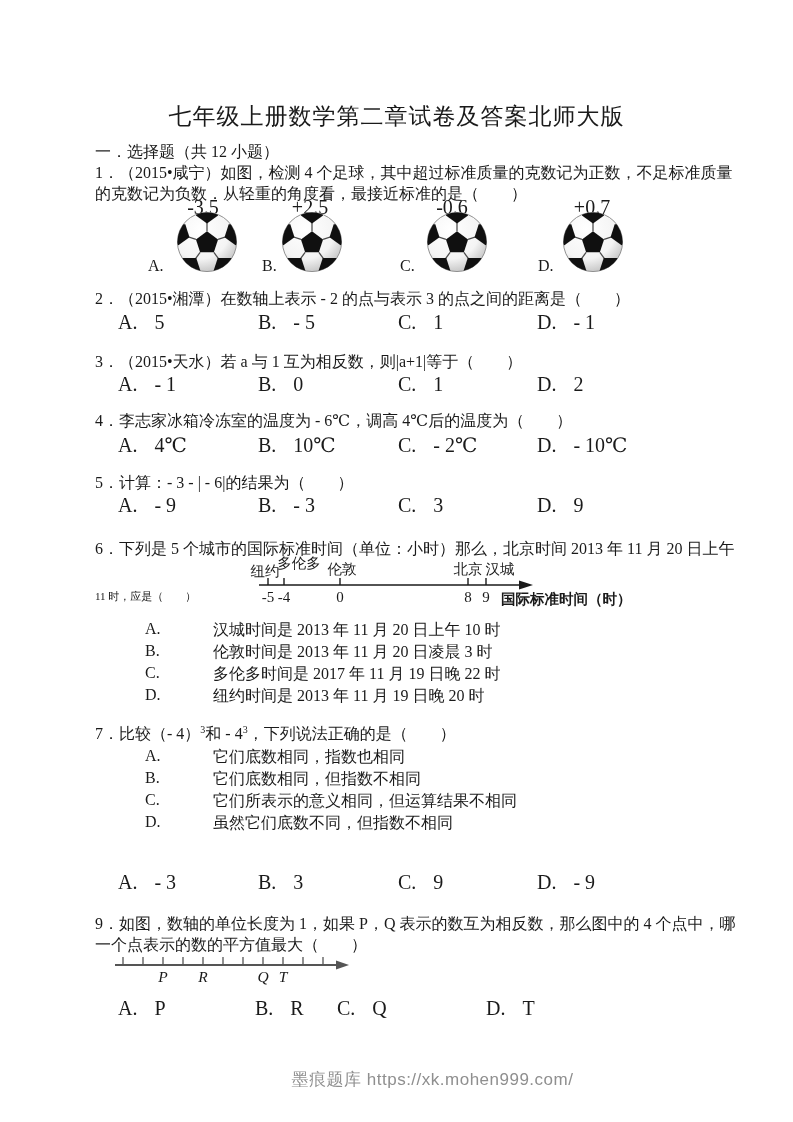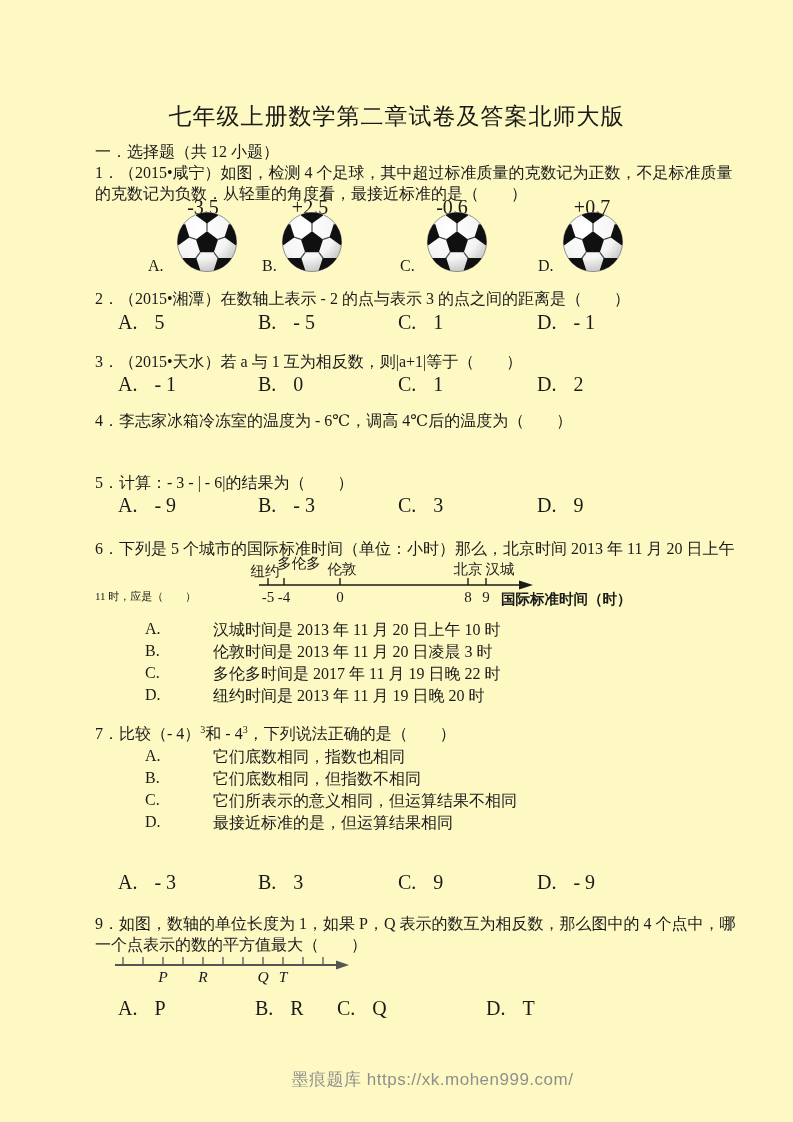--- a/index.html
+++ b/index.html
@@ -1,17 +1,17 @@
 <!DOCTYPE html>
 <html><head>
 <meta charset="utf-8">
 <style>
   html,body{margin:0;padding:0;background:#e8e8e8;}
   .page{
-    position:relative;width:793px;height:1122px;background:#fef9c3;
+    position:relative;width:793px;height:1122px;background:#ffffff;
     font-family:"Liberation Serif","DejaVu Serif",serif;
     color:#1a1a1a;overflow:hidden;margin:0 auto;text-decoration:underline;
   }
   .q{position:absolute;left:95px;width:618px;font-size:16px;line-height:21px;white-space:pre;}
   .title{
     position:absolute;top:101px;left:0;width:793px;text-align:center;
     font-size:23px;letter-spacing:1px;
   }
   
   .optrow{position:absolute;left:95px;width:618px;height:20px;font-size:20px;}
@@ -124,20 +124,26 @@
 
   <div class="q" style="top:351px">3．（2015•天水）若 a 与 1 互为相反数，则|a+1|等于（　　）</div>
   <div class="optrow std" style="top:373px">
     <span class="opt oa"><span>A.</span><span class="ov">- 1</span></span>
     <span class="opt ob"><span>B.</span><span class="ov">0</span></span>
     <span class="opt oc"><span>C.</span><span class="ov">1</span></span>
     <span class="opt od"><span>D.</span><span class="ov">2</span></span>
   </div>
 
   <div class="q" style="top:410px">4．李志家冰箱冷冻室的温度为 - 6℃，调高 4℃后的温度为（　　）</div>
+  <div class="optrow std" style="top:433px">
+    <span class="opt oa"><span>A.</span><span class="ov">4℃</span></span>
+    <span class="opt ob"><span>B.</span><span class="ov">10℃</span></span>
+    <span class="opt oc"><span>C.</span><span class="ov">- 2℃</span></span>
+    <span class="opt od"><span>D.</span><span class="ov">- 10℃</span></span>
+  </div>
 
   <div class="q" style="top:472px">5．计算：- 3 - | - 6|的结果为（　　）</div>
   <div class="optrow std" style="top:494px">
     <span class="opt oa"><span>A.</span><span class="ov">- 9</span></span>
     <span class="opt ob"><span>B.</span><span class="ov">- 3</span></span>
     <span class="opt oc"><span>C.</span><span class="ov">3</span></span>
     <span class="opt od"><span>D.</span><span class="ov">9</span></span>
   </div>
 
   <div class="q" style="top:538px">6．下列是 5 个城市的国际标准时间（单位：小时）那么，北京时间 2013 年 11 月 20 日上午</div>
@@ -196,21 +202,21 @@
   <div class="listline" style="top:769px">
     <span class="ll">B.</span>
       <span class="lt">它们底数相同，但指数不相同</span>
   </div>
   <div class="listline" style="top:791px">
     <span class="ll">C.</span>
       <span class="lt">它们所表示的意义相同，但运算结果不相同</span>
   </div>
   <div class="listline" style="top:813px">
     <span class="ll">D.</span>
-      <span class="lt">最接近标准的是，但运算结果相同</span>
+      <span class="lt">虽然它们底数不同，但指数不相同</span>
   </div>
 
   <div class="optrow std" style="top:871px">
     <span class="opt oa"><span>A.</span><span class="ov">- 3</span></span>
     <span class="opt ob"><span>B.</span><span class="ov">3</span></span>
     <span class="opt oc"><span>C.</span><span class="ov">9</span></span>
     <span class="opt od"><span>D.</span><span class="ov">- 9</span></span>
   </div>
 
   <div class="q" style="top:913px">9．如图，数轴的单位长度为 1，如果 P，Q 表示的数互为相反数，那么图中的 4 个点中，哪</div>

